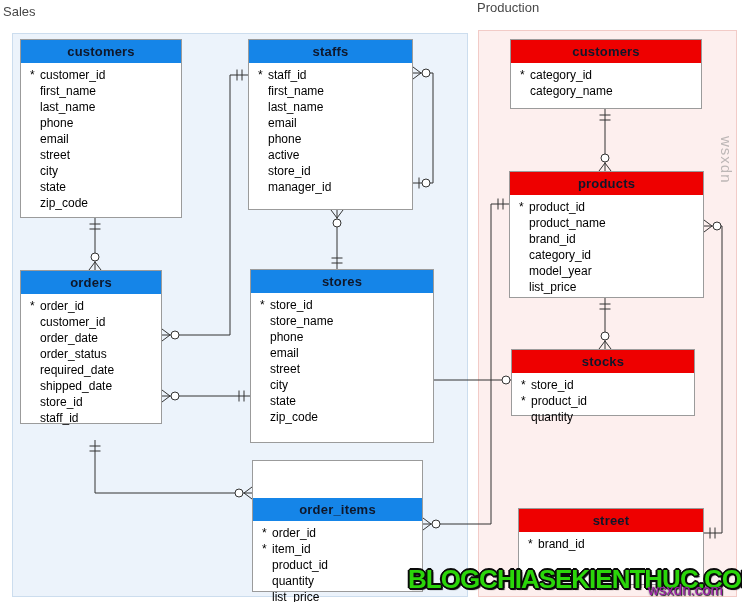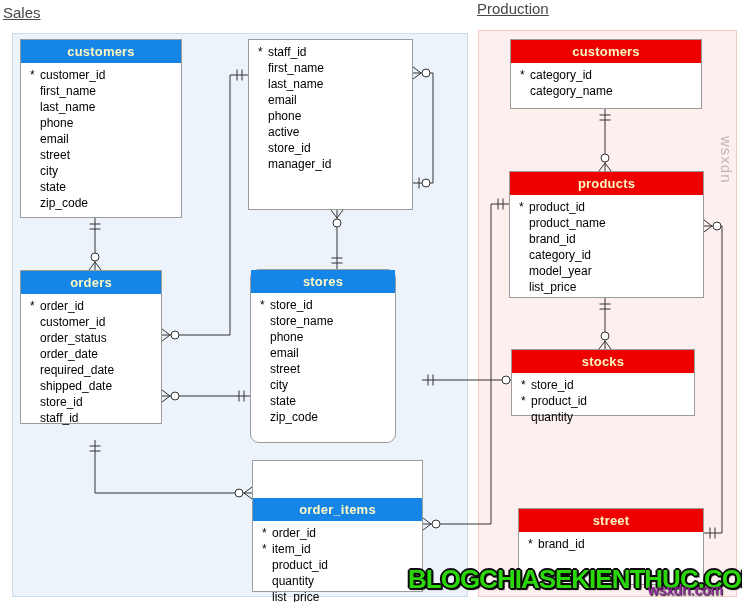--- a/index.html
+++ b/index.html
@@ -1,24 +1,24 @@
 <!DOCTYPE html>
 <html><head>
 <meta charset="utf-8">
 <style>
   html,body{margin:0;padding:0;background:#fff;}
   #canvas{position:relative;width:742px;height:602px;background:#fff;overflow:hidden;
           font-family:"Liberation Sans",sans-serif;}
   .region{position:absolute;border:1px solid transparent;box-sizing:border-box;z-index:1;}
-  .region-label{position:absolute;font-size:15px;color:#474747;z-index:6;text-decoration:underline;}
+  .region-label{position:absolute;font-size:13px;color:#474747;z-index:6;}
   #sales-label{left:3px;top:4px;}
   #production-label{left:477px;top:0px;}
   #wires{position:absolute;left:0;top:0;z-index:2;pointer-events:none;}
   .tbl{position:absolute;background:#fff;border:1px solid #9b9b9b;box-sizing:border-box;z-index:3;}
-  .tbl-header{height:23px;line-height:23px;text-align:center;color:#fef9c3;font-weight:bold;
+  .tbl-header{height:23px;line-height:23px;text-align:center;color:#0f172a;font-weight:bold;
               font-size:13px;letter-spacing:.2px;}
   .tbl-fields{padding-top:4px;}
   .fld{position:relative;height:16px;line-height:16px;font-size:12px;color:#000;
        padding-left:19px;white-space:nowrap;}
   .fld .star{position:absolute;left:9px;top:0;}
   .wm-big{position:absolute;left:408px;top:564px;z-index:8;font-size:26px;font-weight:bold;
           letter-spacing:-1px;color:#2bd60a;white-space:nowrap;
           text-shadow:-2px 0 0 #0a0a0a,2px 0 0 #0a0a0a,0 -2px 0 #0a0a0a,0 2px 0 #0a0a0a,
                       -1px -1px 0 #0a0a0a,1px -1px 0 #0a0a0a,-1px 1px 0 #0a0a0a,2px 2px 1px #0a0a0a;}
   .wm-bottom{position:absolute;left:648px;top:581px;z-index:9;font-size:15px;color:#a21caf;
@@ -110,45 +110,46 @@
         <div class="fld">last_name</div>
         <div class="fld">phone</div>
         <div class="fld">email</div>
         <div class="fld">street</div>
         <div class="fld">city</div>
         <div class="fld">state</div>
         <div class="fld">zip_code</div>
       </div>
     </div>
     <div class="tbl" style="left: 248px; top: 39px; width: 165px; height: 171px;">
+      <div class="tbl-header" style="background: rgb(21, 133, 232);">staffs</div>
       <div class="tbl-fields">
         <div class="fld"><span class="star">*</span>staff_id</div>
         <div class="fld">first_name</div>
         <div class="fld">last_name</div>
         <div class="fld">email</div>
         <div class="fld">phone</div>
         <div class="fld">active</div>
         <div class="fld">store_id</div>
         <div class="fld">manager_id</div>
       </div>
     </div>
     <div class="tbl" style="left: 20px; top: 270px; width: 142px; height: 154px;">
       <div class="tbl-header" style="background: rgb(21, 133, 232);">orders</div>
       <div class="tbl-fields">
         <div class="fld"><span class="star">*</span>order_id</div>
         <div class="fld">customer_id</div>
+        <div class="fld">order_date</div>
         <div class="fld">order_status</div>
-        <div class="fld">order_date</div>
         <div class="fld">required_date</div>
         <div class="fld">shipped_date</div>
         <div class="fld">store_id</div>
         <div class="fld">staff_id</div>
       </div>
     </div>
-    <div class="tbl" style="left: 250px; top: 269px; width: 146px; height: 174px; border-radius: 9px;">
+    <div class="tbl" style="left: 250px; top: 269px; width: 184px; height: 174px;">
       <div class="tbl-header" style="background: rgb(21, 133, 232);">stores</div>
       <div class="tbl-fields">
         <div class="fld"><span class="star">*</span>store_id</div>
         <div class="fld">store_name</div>
         <div class="fld">phone</div>
         <div class="fld">email</div>
         <div class="fld">street</div>
         <div class="fld">city</div>
         <div class="fld">state</div>
         <div class="fld">zip_code</div>

